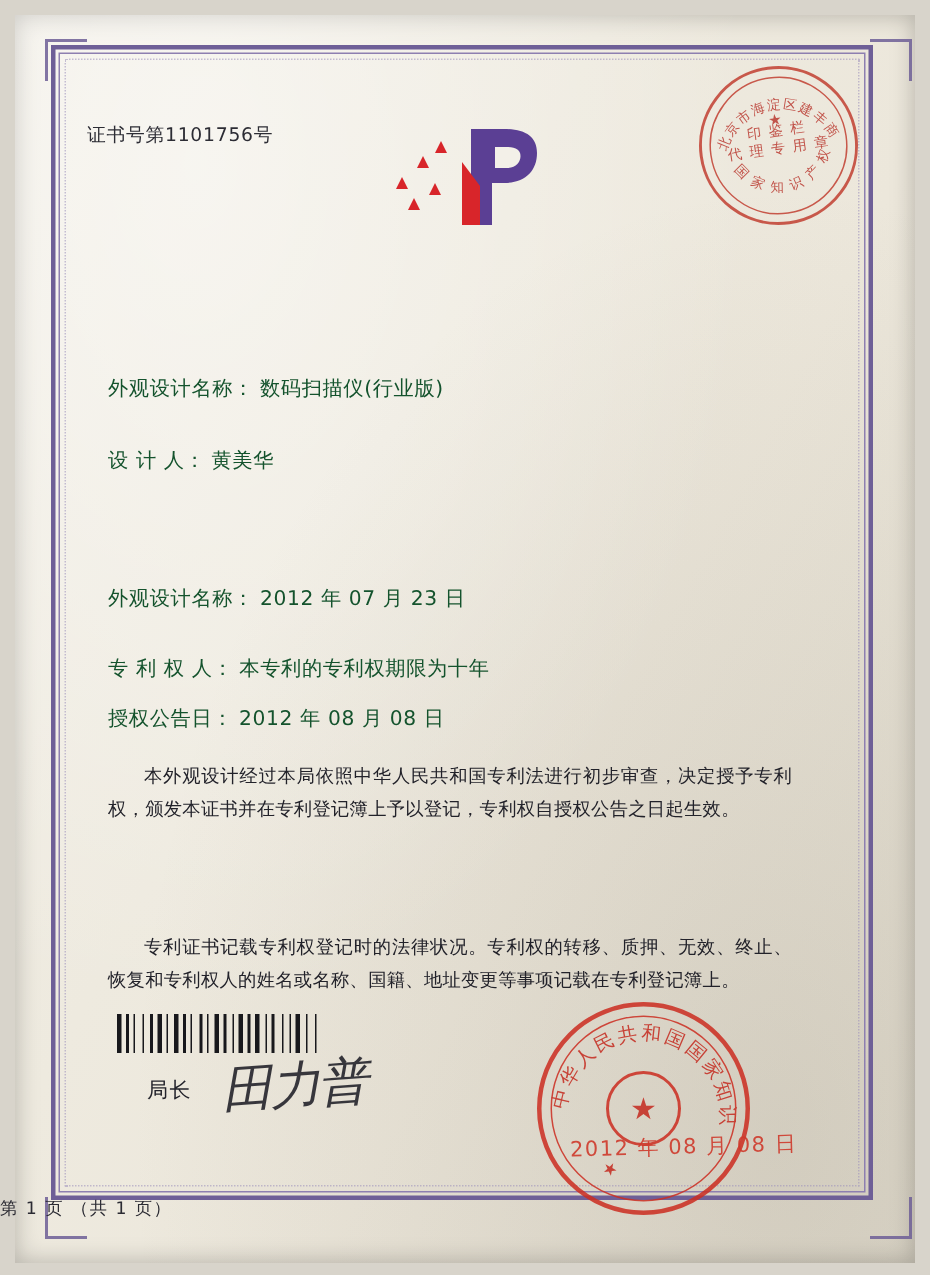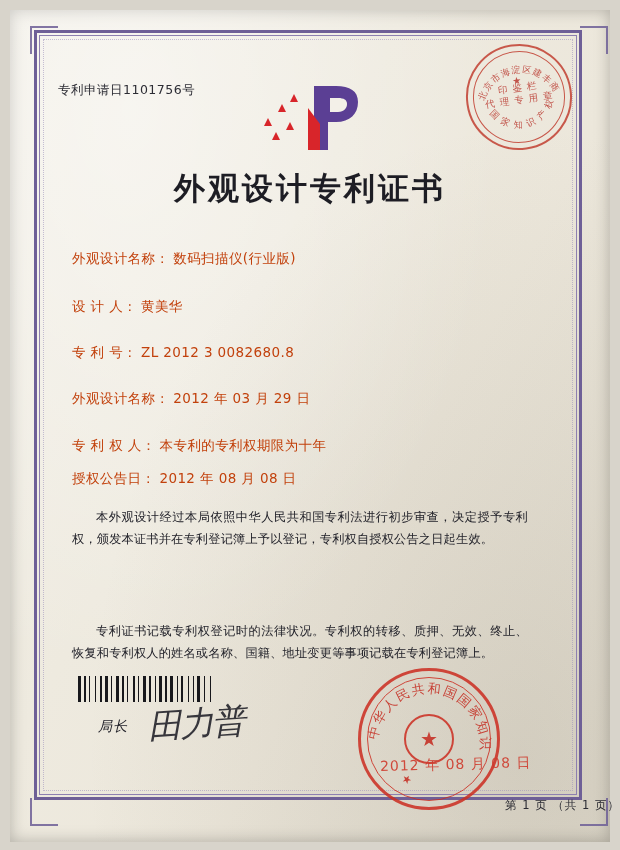--- a/index.html
+++ b/index.html
@@ -153,21 +153,21 @@
     letter-spacing: 3px;
     color: #1d1d24;
     font-family: "DejaVu Sans", sans-serif;
   }
 
   
   .field {
     position: absolute;
     left: 72px;
     font-size: 13.5px;
-    color: #c2410c;
+    color: #14532d;
     letter-spacing: 0.4px;
     white-space: nowrap;
   }
   .field .lbl { display: inline-block; }
   .field .val { display: inline-block; margin-left: 4px; }
 
   #f-name  { top: 250px; }
   #f-designer { top: 298px; }
   #f-patentno { top: 344px; }
   #f-appdate { top: 390px; }
@@ -220,21 +220,20 @@
   }
 
   
   #director {
     position: absolute;
     left: 98px;
     top: 718px;
     font-size: 14px;
     color: #23232b;
     letter-spacing: 1px;
-    font-style: italic;
   }
   #signature {
     position: absolute;
     left: 148px;
     top: 700px;
     width: 130px;
     height: 56px;
     color: #1f1f27;
     font-size: 34px;
     font-family: "DejaVu Serif", serif;
@@ -288,42 +287,42 @@
     transform: rotate(-1.5deg);
     opacity: .9;
   }
 
   
   #page-footer {
     position: absolute;
     left: 0;
     top: 798px;
     width: 620px;
-    text-align: right;
+    text-align: left;
     font-size: 11.5px;
     color: #2b2b33;
     letter-spacing: 1px;
   }
 </style>
 </head>
 <body>
 
 <div id="page">
   <div id="paper"></div>
 
   <div id="border-outer"></div>
   <div id="border-inner"></div>
   <div id="border-fine"></div>
   <div class="corner tl"></div>
   <div class="corner tr"></div>
   <div class="corner bl"></div>
   <div class="corner br"></div>
 
   <div id="serial">
-    <span>专利申请日</span><span>1101756</span><span>号</span>
+    <span>证书号第</span><span>1101756</span><span>号</span>
   </div>
 
   <div id="logo">
     <svg viewBox="0 0 110 78" width="110" height="78" aria-hidden="true">
       <g fill="#d8252a">
         <polygon points="12,40 16,48 8,48"></polygon>
         <polygon points="26,26 30,34 22,34"></polygon>
         <polygon points="20,54 24,62 16,62"></polygon>
         <polygon points="38,16 42,24 34,24"></polygon>
         <polygon points="34,44 38,52 30,52"></polygon>
@@ -348,33 +347,29 @@
         <textPath href="#arcBot" startOffset="10%">国 家 知 识 产 权</textPath>
       </text>
     </svg>
     <div class="star">★</div>
     <div class="mid">
       <div>印 鉴 栏</div>
       <div>代 理 专 用 章</div>
     </div>
   </div>
 
-  <div id="title">外观设计专利证书</div>
 
   <div class="field" id="f-name">
     <span class="lbl">外观设计名称：</span><span class="val">数码扫描仪(行业版)</span>
   </div>
   <div class="field" id="f-designer">
     <span class="lbl">设  计  人：</span><span class="val">黄美华</span>
   </div>
-  <div class="field" id="f-patentno">
-    <span class="lbl">专  利  号：</span><span class="val">ZL 2012 3 0082680.8</span>
-  </div>
   <div class="field" id="f-appdate">
-    <span class="lbl">外观设计名称：</span><span class="val">2012 年 03 月 29 日</span>
+    <span class="lbl">外观设计名称：</span><span class="val">2012 年 07 月 23 日</span>
   </div>
   <div class="field" id="f-owner">
     <span class="lbl">专 利 权 人：</span><span class="val">本专利的专利权期限为十年</span>
   </div>
   <div class="field" id="f-granted">
     <span class="lbl">授权公告日：</span><span class="val">2012 年 08 月 08 日</span>
   </div>
 
   <div class="para" id="p1">本外观设计经过本局依照中华人民共和国专利法进行初步审查，决定授予专利权，颁发本证书并在专利登记簿上予以登记，专利权自授权公告之日起生效。</div>
   <div class="para" id="p3">专利证书记载专利权登记时的法律状况。专利权的转移、质押、无效、终止、恢复和专利权人的姓名或名称、国籍、地址变更等事项记载在专利登记簿上。</div>

